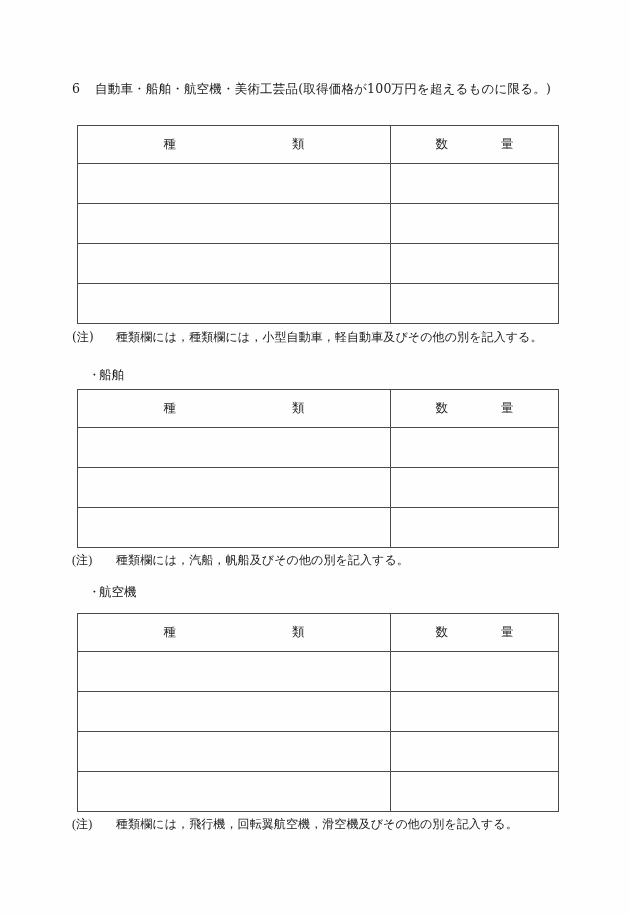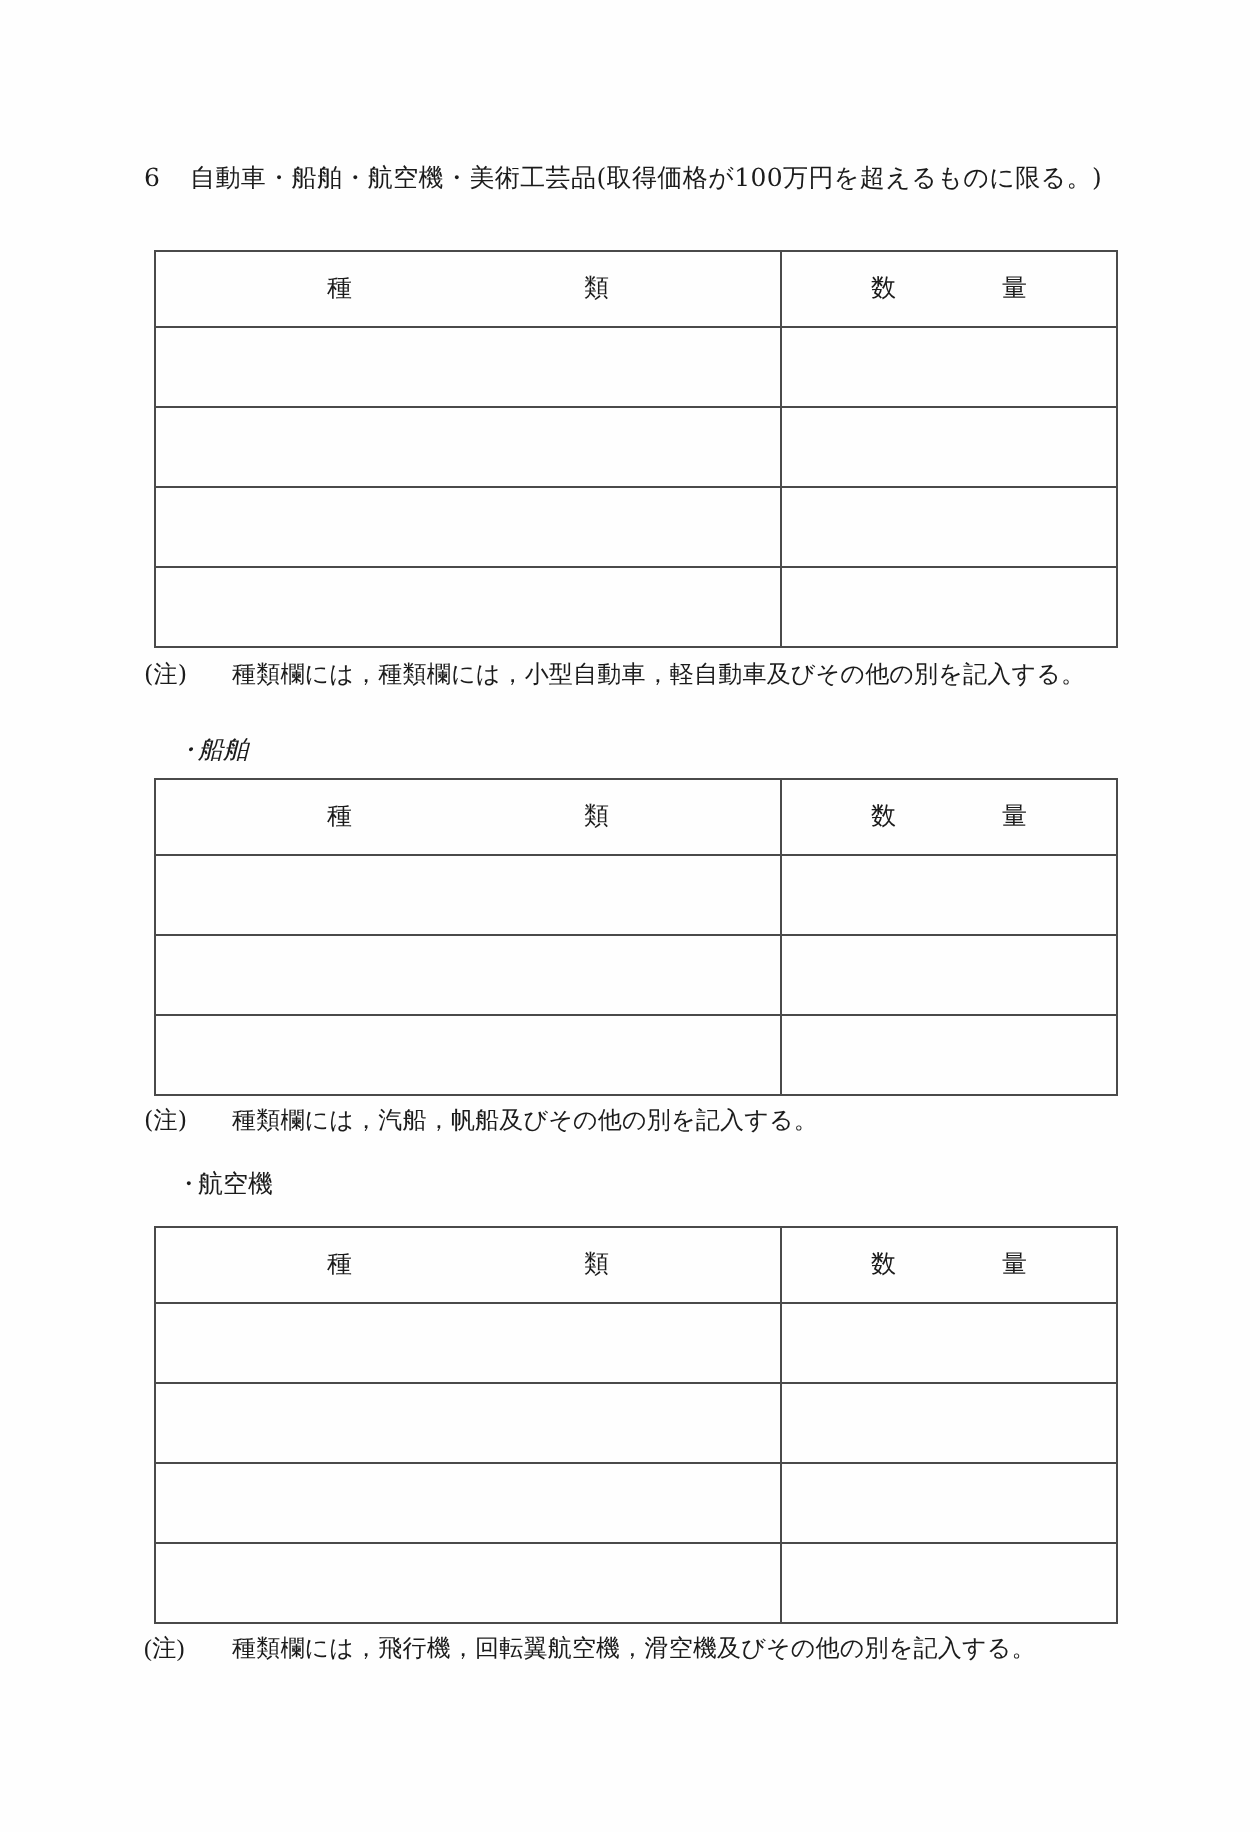--- a/index.html
+++ b/index.html
@@ -160,21 +160,21 @@
             </tr>
             <tr>
               <td class="data-cell col-kind"></td>
               <td class="data-cell col-qty"></td>
             </tr>
           </tbody>
         </table>
         <div class="note" style="top: 329px;"><span class="tag">(注)</span><span>種類欄には，種類欄には，小型自動車，軽自動車及びその他の別を記入する。</span></div>
       </div>
       <div class="section">
-        <div class="section-label" style="top: 367px; font-style: italic;"><span class="bullet">・</span><span>船舶</span></div>
+        <div class="section-label" style="top: 367px;"><span class="bullet">・</span><span>船舶</span></div>
         <table class="form-table" style="top: 389px;">
           <thead>
             <tr>
               <th class="hdr-cell col-kind">
                 <div class="hdr-inner hdr-kind">
                   <span class="ch">種</span>
                   <span class="gap"></span>
                   <span class="ch">類</span>
                 </div>
               </th>
@@ -195,21 +195,21 @@
             <tr>
               <td class="data-cell col-kind"></td>
               <td class="data-cell col-qty"></td>
             </tr>
             <tr>
               <td class="data-cell col-kind"></td>
               <td class="data-cell col-qty"></td>
             </tr>
           </tbody>
         </table>
-        <div class="note" style="top: 552px;"><span class="tag">(注)</span><span>種類欄には，汽船，帆船及びその他の別を記入する。</span></div>
+        <div class="note" style="top: 552px; font-family: Liberation Serif, serif;"><span class="tag">(注)</span><span>種類欄には，汽船，帆船及びその他の別を記入する。</span></div>
       </div>
       <div class="section">
         <div class="section-label" style="top: 584px;"><span class="bullet">・</span><span>航空機</span></div>
         <table class="form-table" style="top: 613px;">
           <thead>
             <tr>
               <th class="hdr-cell col-kind">
                 <div class="hdr-inner hdr-kind">
                   <span class="ch">種</span>
                   <span class="gap"></span>

